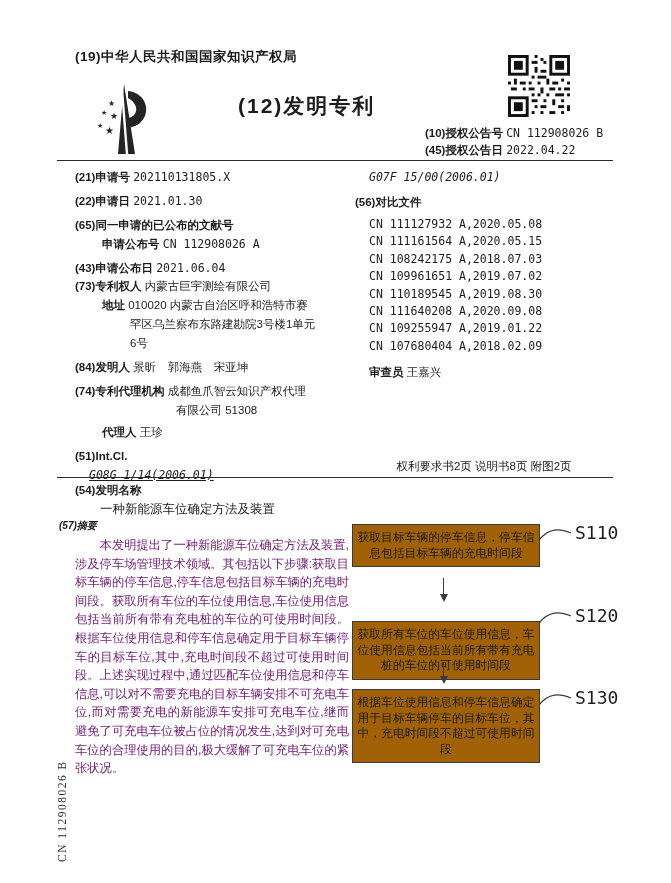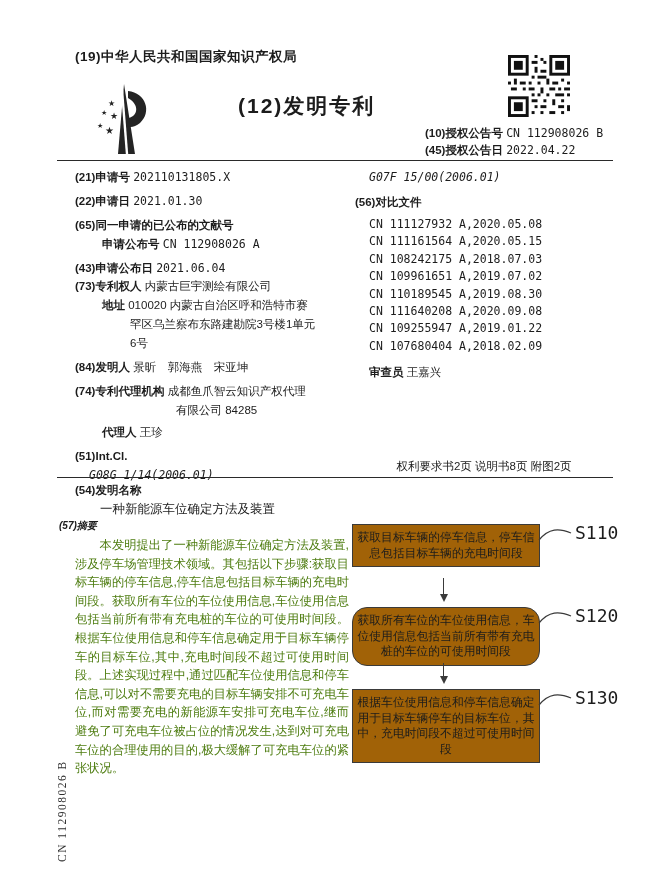--- a/index.html
+++ b/index.html
@@ -18,21 +18,21 @@
   .office{left:75px;top:48px;font-size:13.5px;font-weight:600;letter-spacing:0.5px;}
   .doctype{left:238px;top:92px;font-size:21px;font-weight:600;letter-spacing:2px;}
   .publine{font-size:11.5px;}
   
   .colline{font-size:11.5px;line-height:18px;white-space:nowrap;}
   .refrow{font-family:"DejaVu Sans Mono","Liberation Mono",monospace;font-size:11.5px;line-height:17.4px;}
   
   .abstract{
     position:absolute;left:75px;top:536px;width:274px;
     font-size:12.3px;line-height:18.6px;text-align:justify;text-indent:2em;
-    color:#4d7c0f;
+    color:#701a75;
   }
   
   .flow{position:absolute;left:347px;top:520px;width:280px;height:265px;}
   .fbox{
     position:absolute;left:5px;width:180px;border:1.3px solid #3a3a3a;
     padding:5px 3px;text-align:center;font-size:11.8px;line-height:15.6px;
     background:#a16207;
   }
   .step-label{position:absolute;font-size:18px;font-family:"DejaVu Sans Mono","Liberation Mono",monospace;}
   .v-arrow{position:absolute;left:96px;width:0;border-left:1.2px solid #3a3a3a;}
@@ -173,29 +173,29 @@
     <div class="colline" style="margin-top:1px;padding-left:55px;">罕区乌兰察布东路建勘院3号楼1单元</div>
     <div class="colline" style="margin-top:1px;padding-left:55px;">6号</div>
     <div class="colline" style="margin-top:6px;">
       <span class="lbl">(84)发明人</span>
       <span>景昕　郭海燕　宋亚坤</span>
     </div>
     <div class="colline" style="margin-top:6px;">
       <span class="lbl">(74)专利代理机构</span>
       <span>成都鱼爪智云知识产权代理</span>
     </div>
-    <div class="colline" style="margin-top:1px;padding-left:101px;">有限公司 84285</div>
+    <div class="colline" style="margin-top:1px;padding-left:101px;">有限公司 51308</div>
     <div class="colline" style="margin-top:4px;padding-left:27px;">
       <span class="lbl">代理人</span>
       <span>王珍</span>
     </div>
     <div class="colline" style="margin-top:6px;">
       <span class="lbl">(51)Int.Cl.</span>
     </div>
-    <div class="colline" style="margin-top:1px;padding-left:14px;">
+    <div class="colline" style="margin-top:1px;padding-left:14px;text-decoration:underline;">
       <span class="ital">G08G 1/14(2006.01)</span>
     </div>
   </div>
 
   <div class="abs" style="left:355px;top:166px;width:258px;">
     <div class="colline" style="margin-top:2px;padding-left:14px;">
       <span class="ital">G07F 15/00(2006.01)</span>
     </div>
     <div class="colline" style="margin-top:7px;">
       <span class="lbl">(56)对比文件</span>
@@ -222,21 +222,21 @@
 
   <div class="line lbl" style="left:75px;top:483px;font-size:11.5px;">(54)发明名称</div>
   <div class="line" style="left:100px;top:501px;font-size:12.5px;">一种新能源车位确定方法及装置</div>
   <div class="line lbl" style="left:59px;top:519px;font-size:10px;font-style:italic;">(57)摘要</div>
 
   <div class="abstract">本发明提出了一种新能源车位确定方法及装置,涉及停车场管理技术领域。其包括以下步骤:获取目标车辆的停车信息,停车信息包括目标车辆的充电时间段。获取所有车位的车位使用信息,车位使用信息包括当前所有带有充电桩的车位的可使用时间段。根据车位使用信息和停车信息确定用于目标车辆停车的目标车位,其中,充电时间段不超过可使用时间段。上述实现过程中,通过匹配车位使用信息和停车信息,可以对不需要充电的目标车辆安排不可充电车位,而对需要充电的新能源车安排可充电车位,继而避免了可充电车位被占位的情况发生,达到对可充电车位的合理使用的目的,极大缓解了可充电车位的紧张状况。</div>
 
   <div class="flow">
     <div class="fbox" style="top:4px;">获取目标车辆的停车信息，停车信息包括目标车辆的充电时间段</div>
     <div class="v-arrow" style="top:58px;height:20px;"></div>
-    <div class="fbox" style="top:87px;border-radius:15px;">获取所有车位的车位使用信息，车位使用信息包括当前所有带有充电桩的车位的可使用时间段</div>
+    <div class="fbox" style="top:101px;">获取所有车位的车位使用信息，车位使用信息包括当前所有带有充电桩的车位的可使用时间段</div>
     <div class="v-arrow" style="top:143px;height:17px;"></div>
     <div class="fbox" style="top:169px;">根据车位使用信息和停车信息确定用于目标车辆停车的目标车位，其中，充电时间段不超过可使用时间段</div>
 
     <svg class="leader" style="left:190px;top:6px;">
         <path d="M2,14 C12,2 22,2 34,7" stroke="#3a3a3a" stroke-width="1.2" fill="none"></path>
       </svg>
     <svg class="leader" style="left:190px;top:89px;">
         <path d="M2,14 C12,2 22,2 34,7" stroke="#3a3a3a" stroke-width="1.2" fill="none"></path>
       </svg>
     <svg class="leader" style="left:190px;top:171px;">

